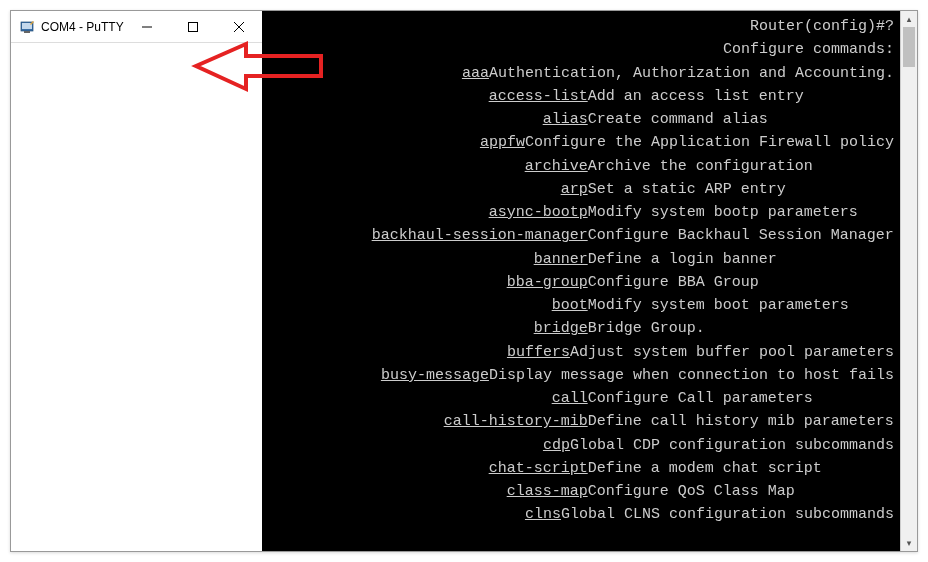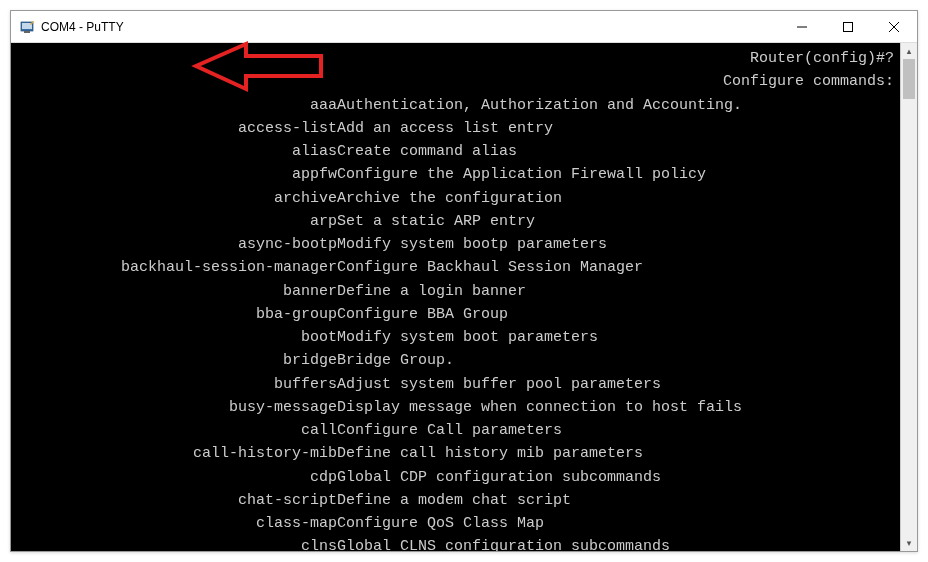--- a/index.html
+++ b/index.html
@@ -7,21 +7,21 @@
       font-family: -apple-system, BlinkMacSystemFont, "Segoe UI", sans-serif;
       background: #fff;
       padding: 10px;
     }
     .window {
       width: 908px;
       height: 542px;
       border: 1px solid #999;
       background: #fff;
       display: flex;
-      flex-direction: column;
+      flex-direction: row;
       box-shadow: 0 1px 3px rgba(0,0,0,0.15);
       position: relative;
     }
     .titlebar {
       height: 32px;
       background: #fff;
       border-bottom: 1px solid #ddd;
       display: flex;
       align-items: center;
       padding: 0 0 0 8px;
@@ -92,21 +92,21 @@
       height: 16px;
       display: flex;
       align-items: center;
       justify-content: center;
       font-size: 9px;
       color: #555;
     }
     .scrollbar-arrow.up { top: 0; }
     .scrollbar-arrow.down { bottom: 0; }
     .cmd-row { display: flex; }
-    .cmd-name { width: 320px; padding-left: 20px; }
+    .cmd-name { width: 320px; padding-left: 20px; text-decoration: underline; }
     .cmd-desc { }
     .arrow-annotation {
       position: absolute;
       top: 23px;
       left: 175px;
       pointer-events: none;
       z-index: 10;
     }
   </style>
 </head>

